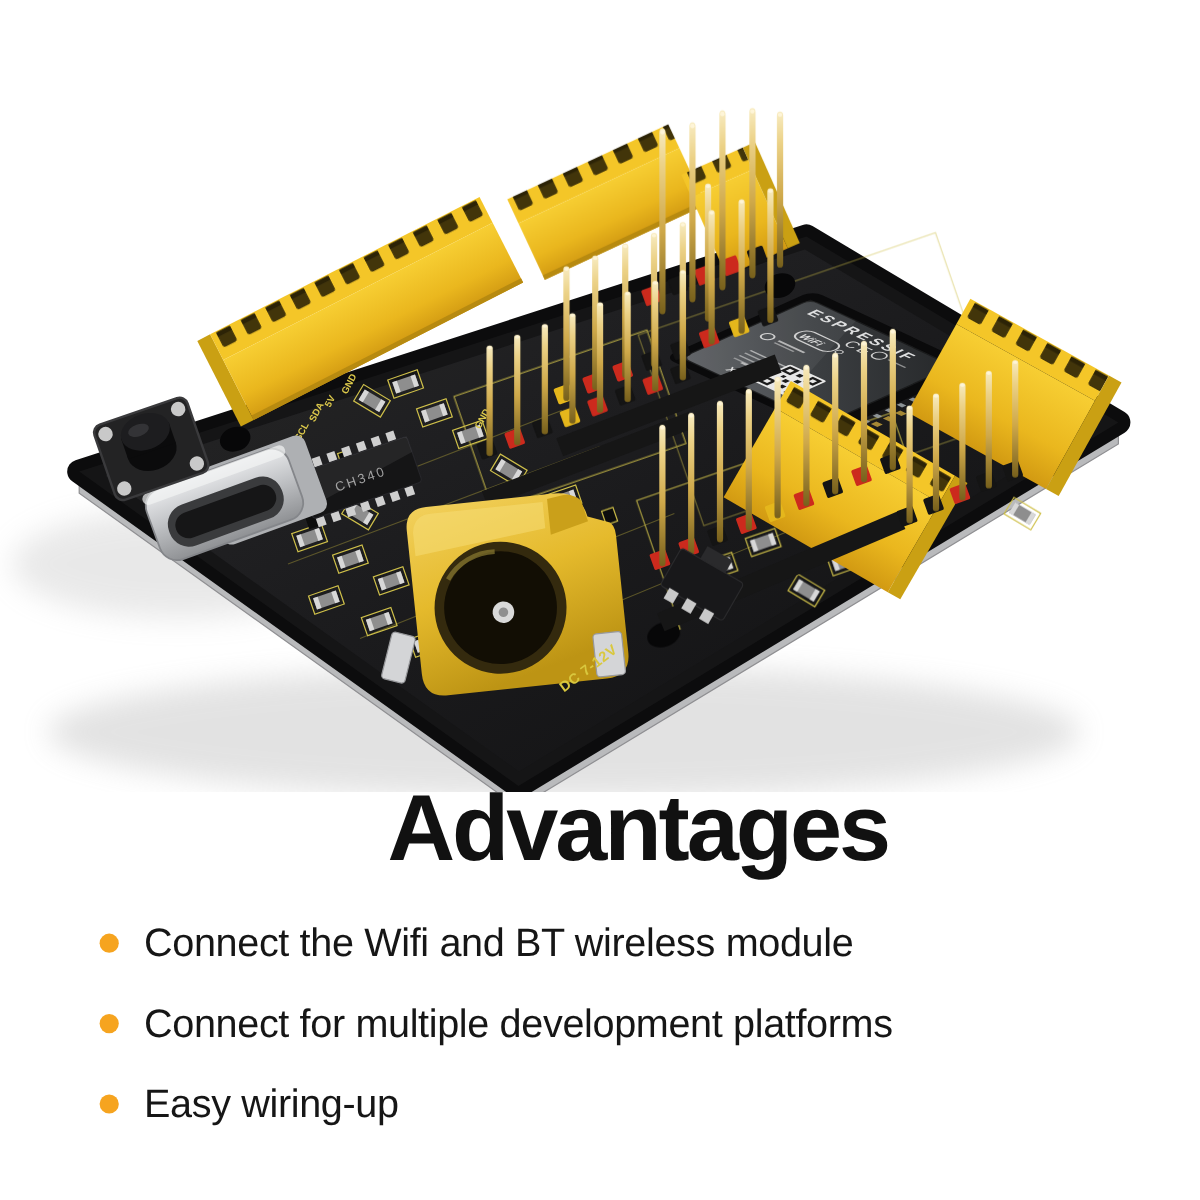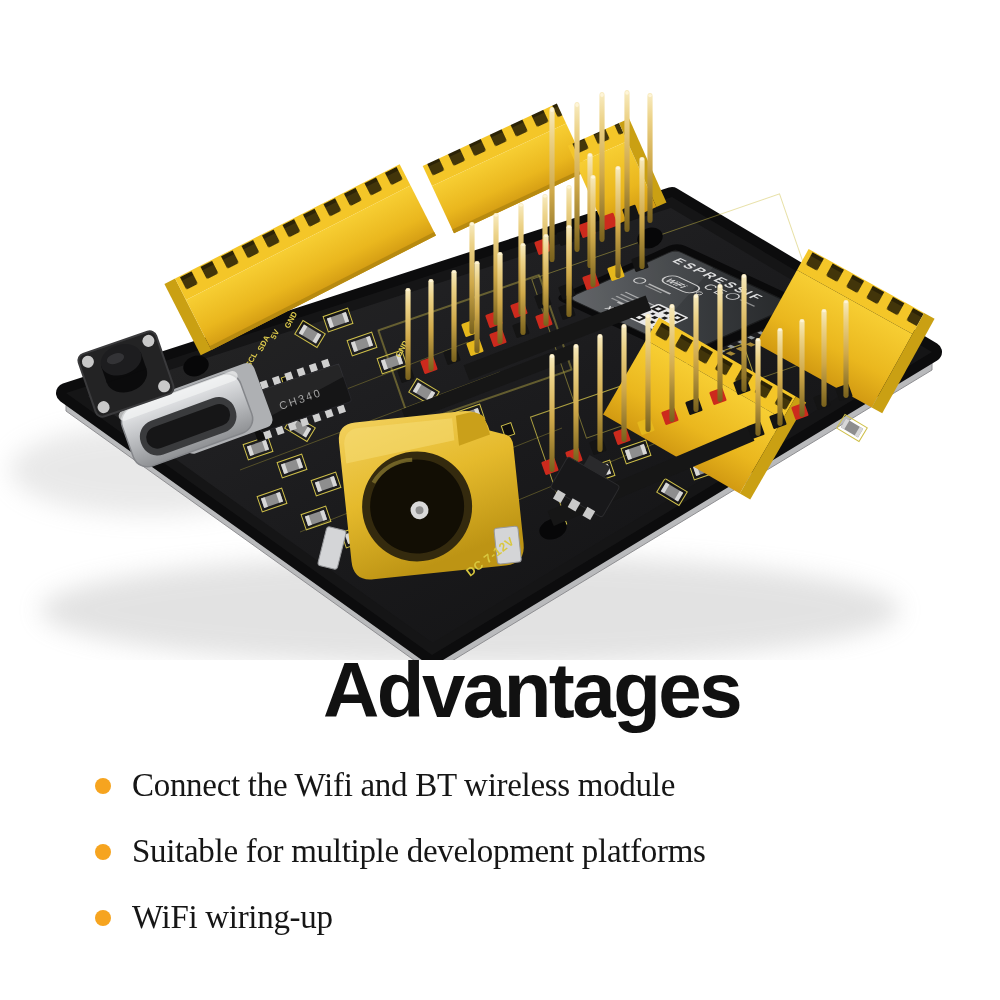--- a/index.html
+++ b/index.html
@@ -2,21 +2,21 @@
 <html><head>
 <meta charset="utf-8">
 <style>
   html,body{margin:0;padding:0;background:#fff;}
   .page{position:relative;width:1000px;height:1000px;background:#ffffff;overflow:hidden;
         font-family:"Liberation Sans", sans-serif;}
   .photo{position:absolute;left:0;top:0;width:1000px;height:660px;}
   .content{position:absolute;left:113px;top:650px;right:50px;}
   .heading{margin:0 0 36px 0;font-size:78px;font-weight:700;letter-spacing:-2.5px;
            color:#111;line-height:1.04;text-align:center;}
-  .bullets{list-style:none;margin:12px;padding:0;font-family:Liberation Serif, serif;}
+  .bullets{list-style:none;margin:0;padding:0;}
   .bullet{display:flex;align-items:center;margin-bottom:29px;}
   .dot{flex:0 0 auto;width:16px;height:16px;border-radius:50%;background:#F6A41F;
        margin-right:21px;margin-left:-30px;}
   .btext{font-size:33px;color:#161616;letter-spacing:-0.3px;}
   text{font-family:"Liberation Sans", sans-serif;}
 </style>
 </head>
 <body>
 
 <div class="page">
@@ -399,22 +399,22 @@
 
   <div class="content">
     <h1 class="heading">Advantages</h1>
     <ul class="bullets">
       <li class="bullet">
         <span class="dot"></span>
         <span class="btext">Connect the Wifi and BT wireless module</span>
       </li>
       <li class="bullet">
         <span class="dot"></span>
-        <span class="btext">Suitable for multiple development platforms</span>
+        <span class="btext">Connect for multiple development platforms</span>
       </li>
       <li class="bullet">
         <span class="dot"></span>
-        <span class="btext">WiFi wiring-up</span>
+        <span class="btext">Easy wiring-up</span>
       </li>
     </ul>
   </div>
 
 </div>
 
 </body></html>

